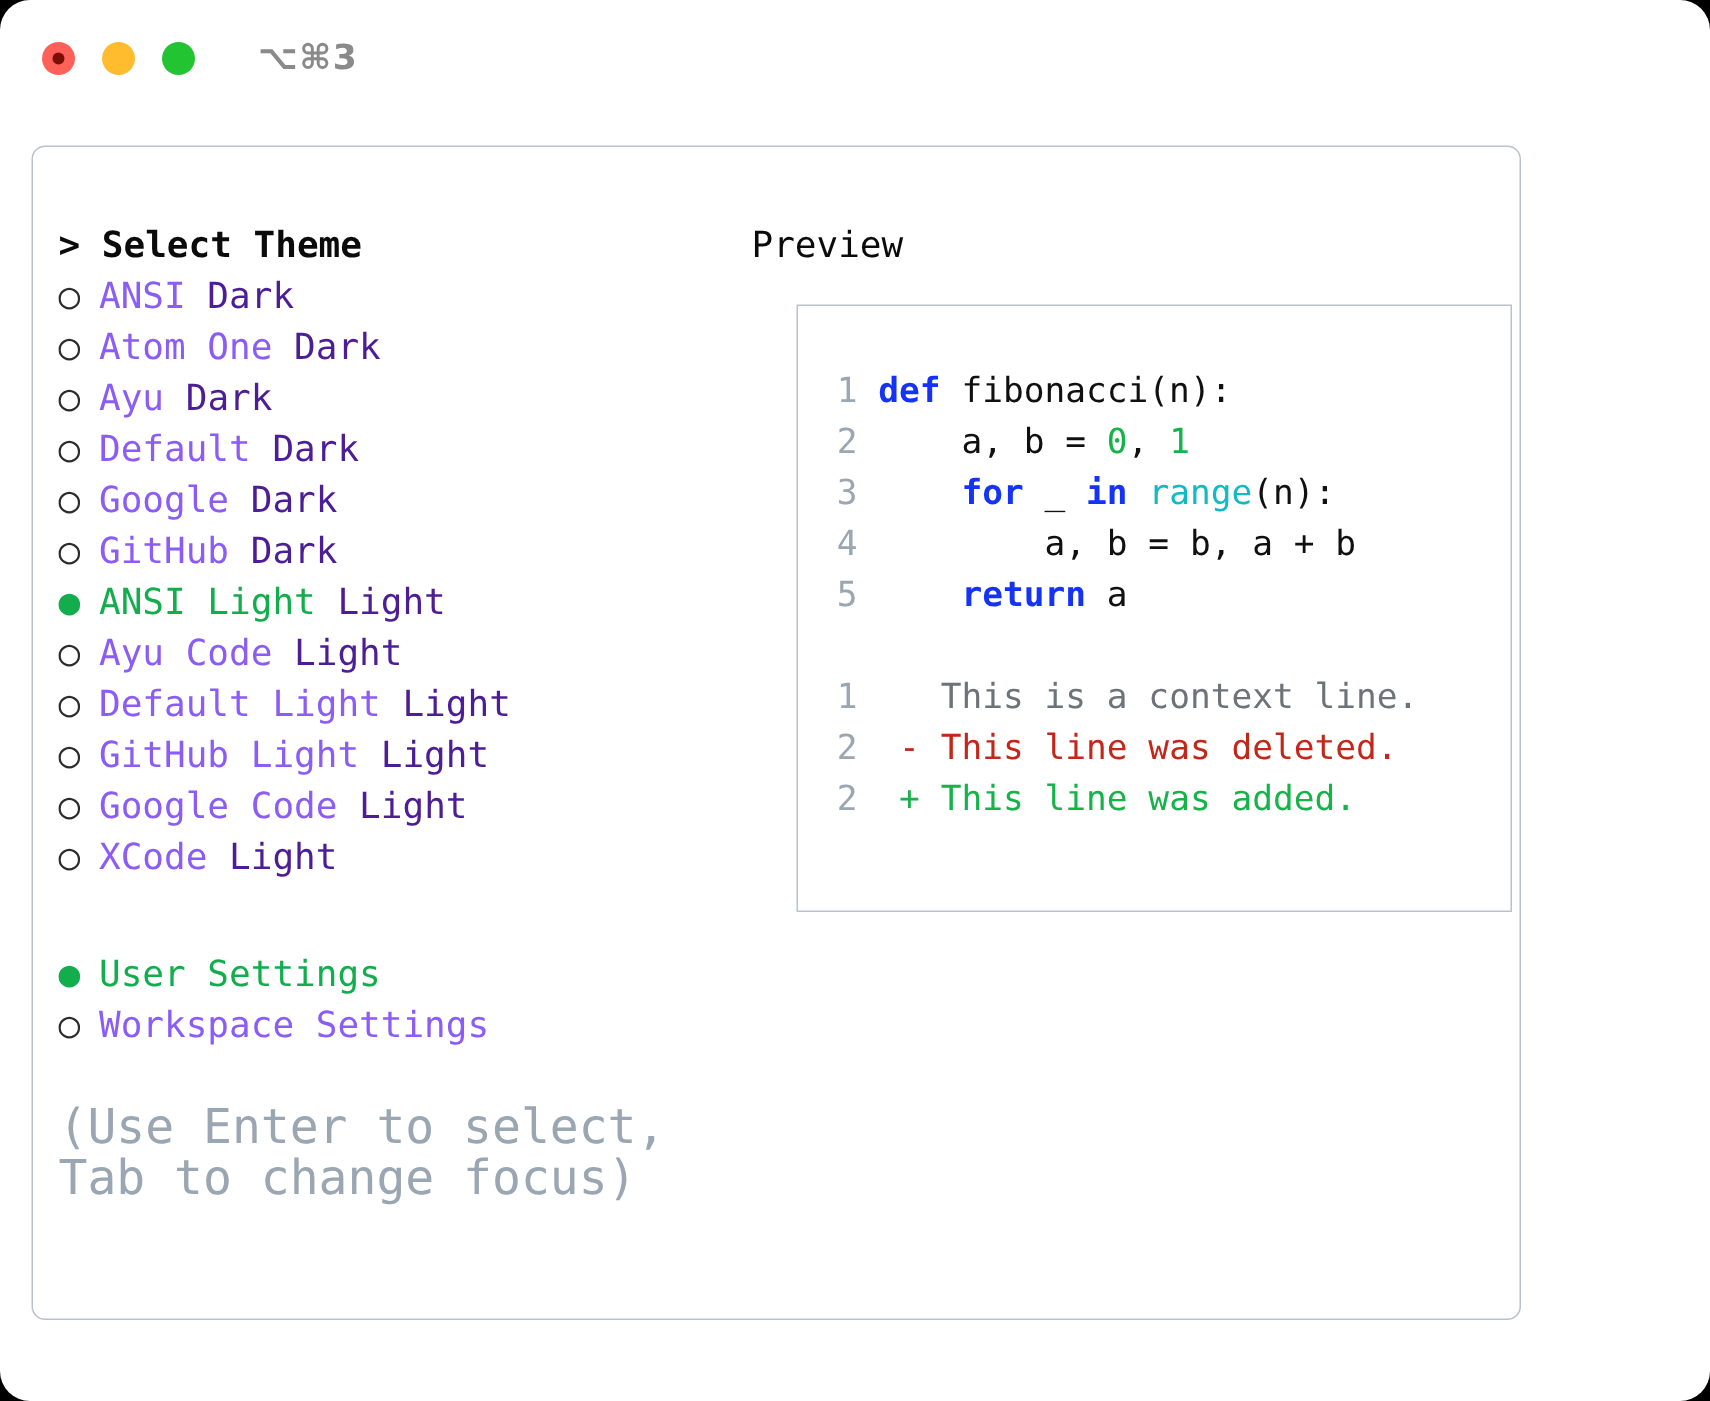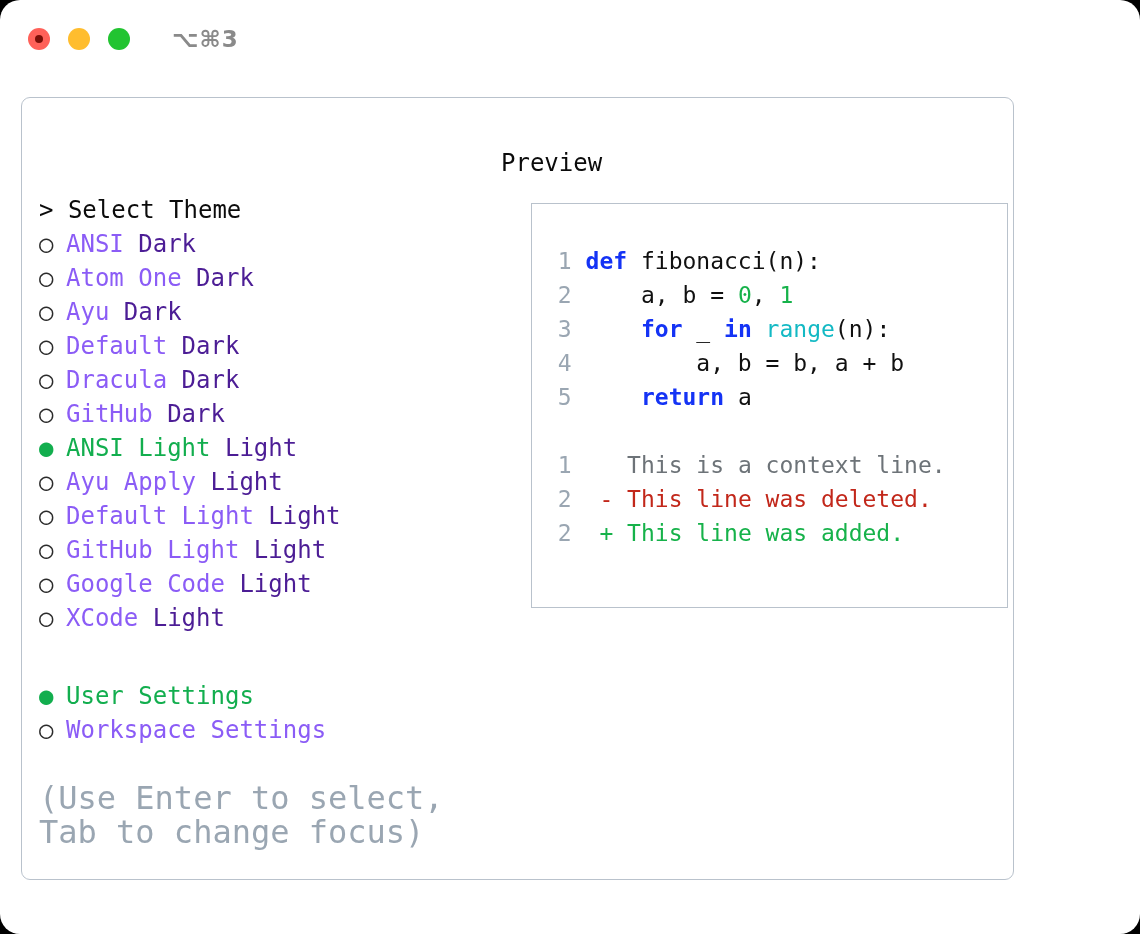--- a/index.html
+++ b/index.html
@@ -107,21 +107,21 @@
     top: 48px;
     width: 500px;
   }
 
   .heading {
     font-size: 24px;
     line-height: 34px;
     color: #0b0b0b;
     white-space: pre;
   }
-  .heading.bold { font-weight: normal; margin-top: 47px; }
+  .heading.bold { font-weight: bold; }
 
   .list { margin-top: 0; }
 
   .row {
     display: flex;
     align-items: baseline;
     height: 34px;
     font-size: 24px;
     line-height: 34px;
     white-space: pre;
@@ -212,24 +212,24 @@
 
       <div class="pane-left">
 
         <div class="heading bold">&gt; Select Theme</div>
 
         <div class="list" id="theme-list">
             <div class="row"><span class="marker">○</span><span class="label">ANSI</span><span class="suffix"> Dark</span></div>
             <div class="row"><span class="marker">○</span><span class="label">Atom One</span><span class="suffix"> Dark</span></div>
             <div class="row"><span class="marker">○</span><span class="label">Ayu</span><span class="suffix"> Dark</span></div>
             <div class="row"><span class="marker">○</span><span class="label">Default</span><span class="suffix"> Dark</span></div>
-            <div class="row"><span class="marker">○</span><span class="label">Dracula</span><span class="suffix"> Dark</span></div>
+            <div class="row"><span class="marker">○</span><span class="label">Google</span><span class="suffix"> Dark</span></div>
             <div class="row"><span class="marker">○</span><span class="label">GitHub</span><span class="suffix"> Dark</span></div>
             <div class="row"><span class="marker on">●</span><span class="label sel">ANSI Light</span><span class="suffix"> Light</span></div>
-            <div class="row"><span class="marker">○</span><span class="label">Ayu Apply</span><span class="suffix"> Light</span></div>
+            <div class="row"><span class="marker">○</span><span class="label">Ayu Code</span><span class="suffix"> Light</span></div>
             <div class="row"><span class="marker">○</span><span class="label">Default Light</span><span class="suffix"> Light</span></div>
             <div class="row"><span class="marker">○</span><span class="label">GitHub Light</span><span class="suffix"> Light</span></div>
             <div class="row"><span class="marker">○</span><span class="label">Google Code</span><span class="suffix"> Light</span></div>
             <div class="row"><span class="marker">○</span><span class="label">XCode</span><span class="suffix"> Light</span></div>
           </div>
 
         <div class="section-gap"></div>
 
 
         <div class="list" id="apply-list">

